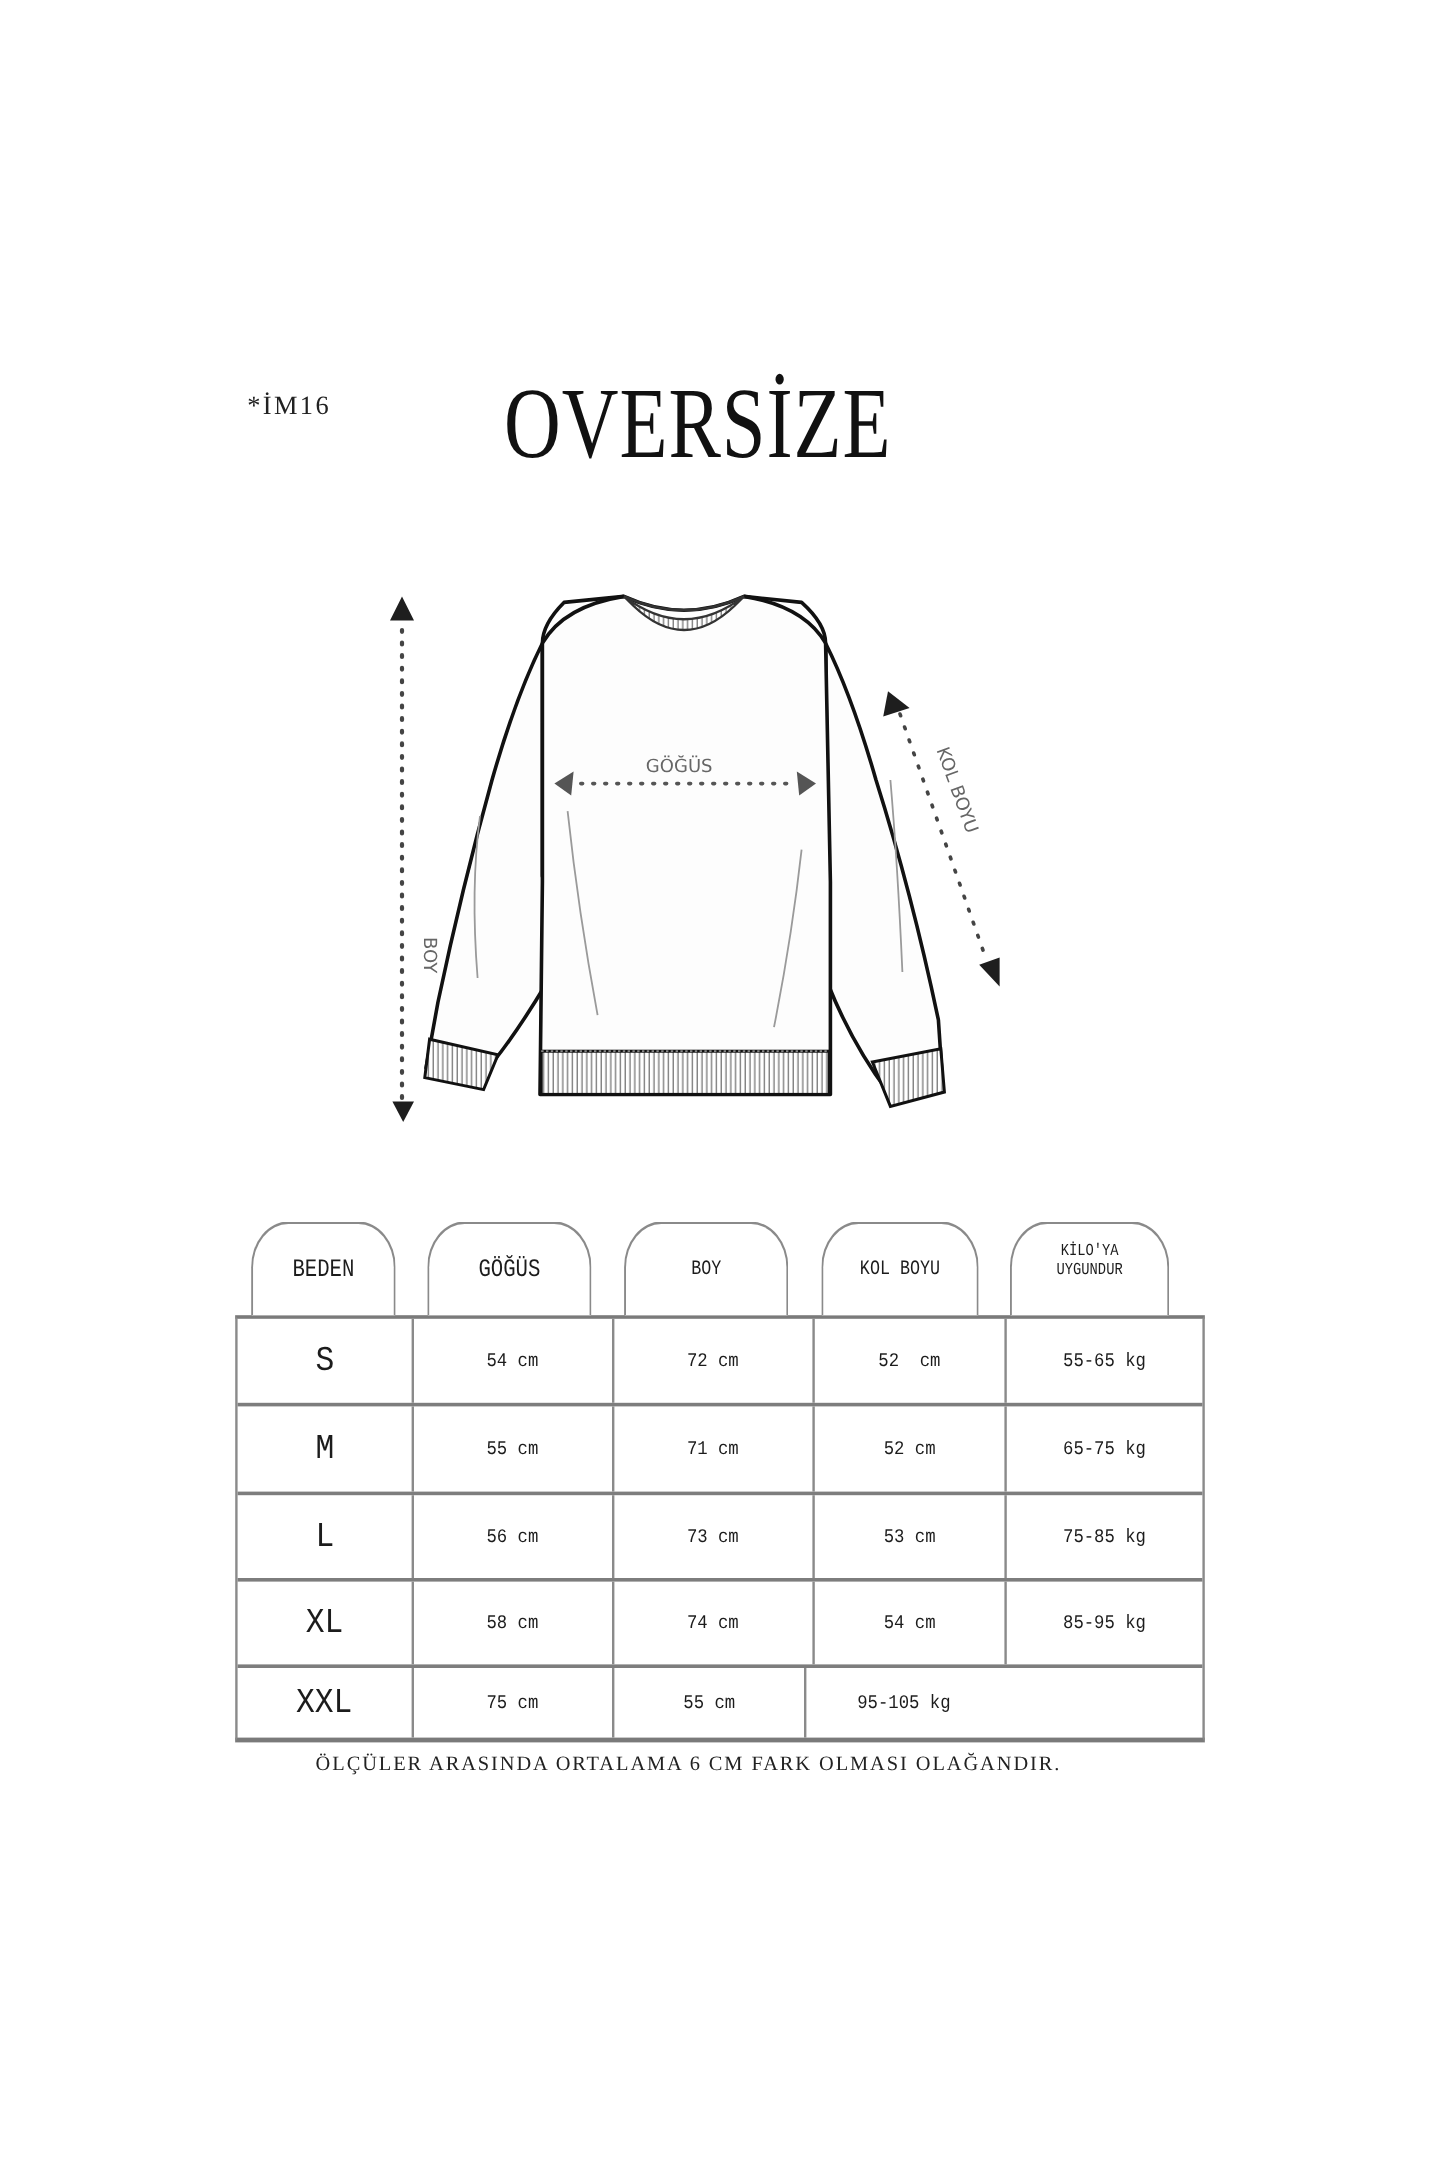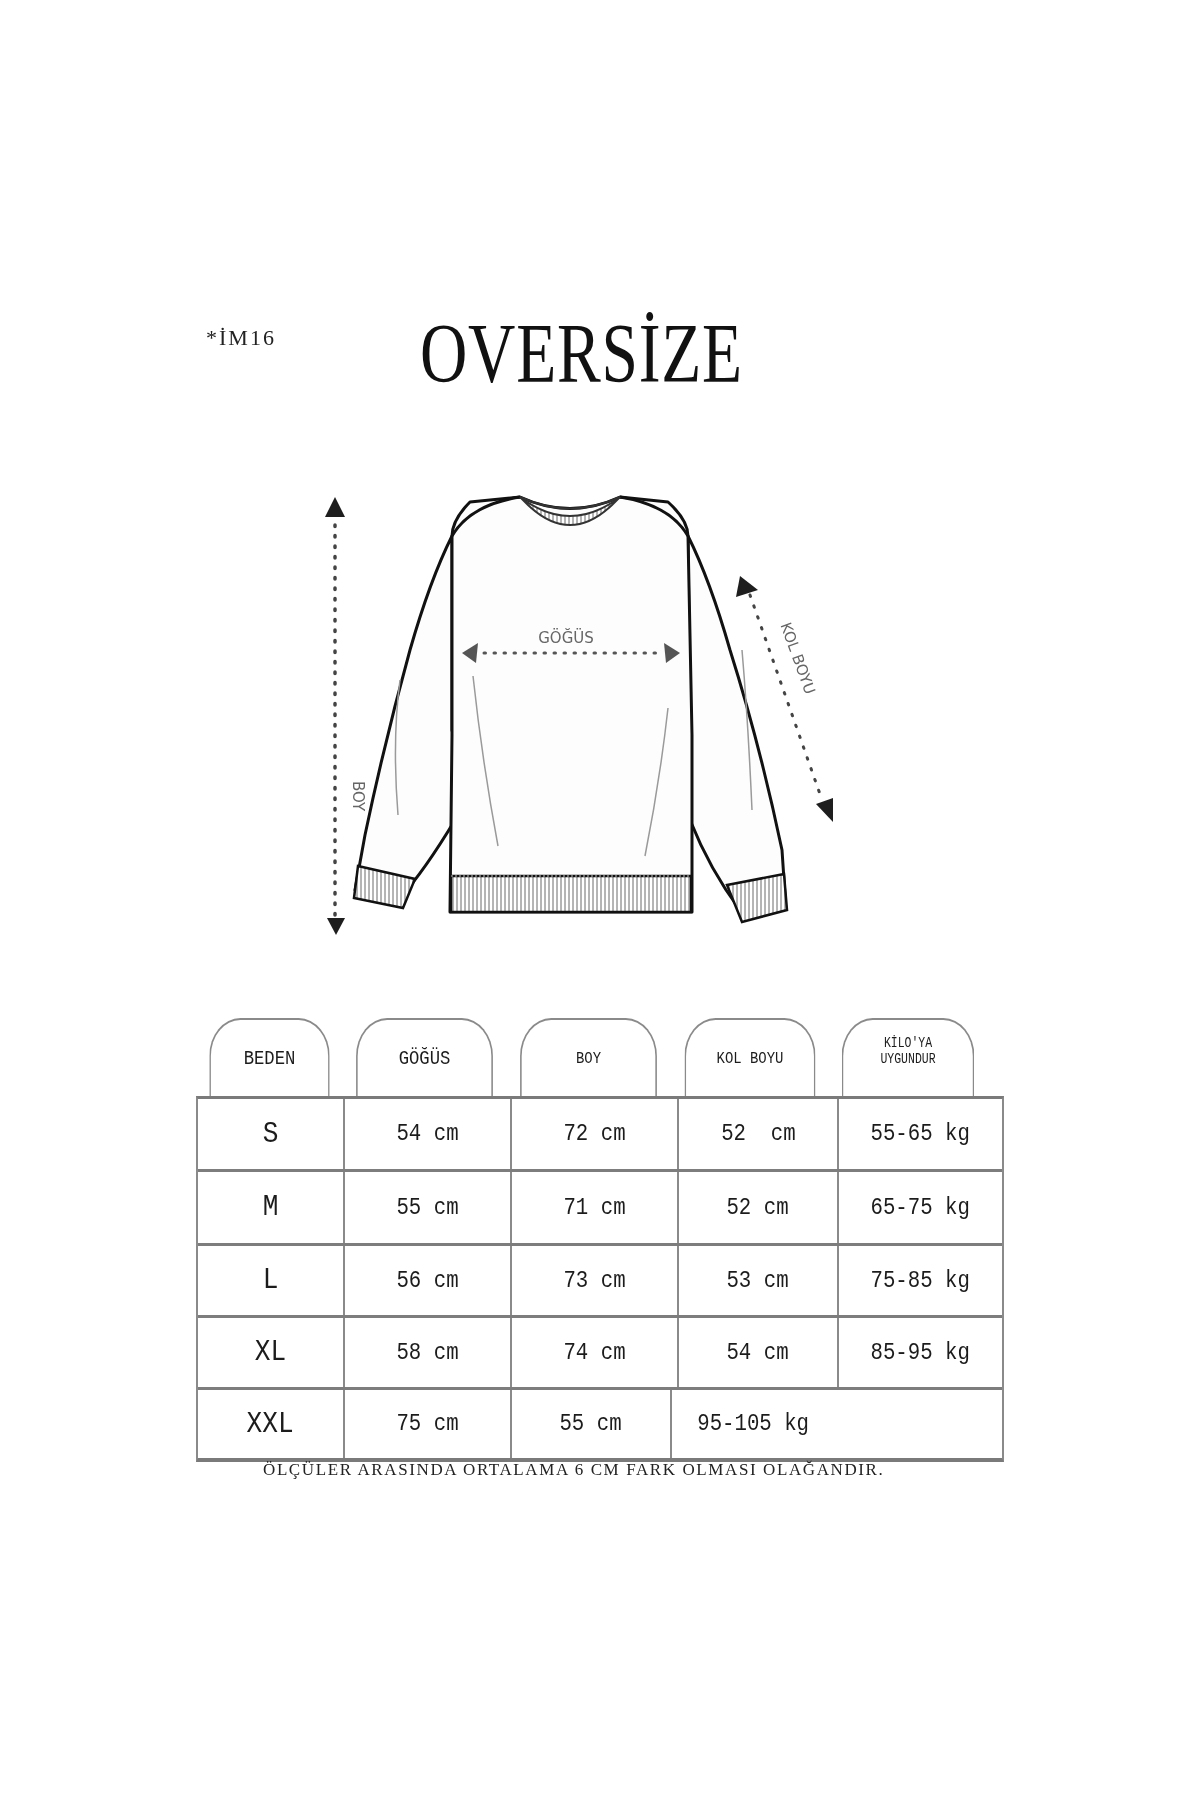--- a/index.html
+++ b/index.html
@@ -94,21 +94,21 @@
       border-bottom: 3px solid #7d7d7d;
     }
     .row:last-child {
       border-bottom: none;
     }
     .cell {
       box-sizing: border-box;
       display: flex;
       align-items: center;
       justify-content: center;
-      font-size: 23px;
+      font-size: 16px;
       color: #1c1c1c;
       border-right: 2.5px solid #8a8a8a;
     }
     .cell:last-child { border-right: none; }
     .cell.size {
       font-size: 29px;
     }
     .cell span {
       display: inline-block;
       transform: scaleX(0.9);
@@ -270,21 +270,21 @@
       <div class="cell c3">
           <span>74 cm</span>
         </div>
       <div class="cell c4">
           <span>54 cm</span>
         </div>
       <div class="cell c5">
           <span>85-95 kg</span>
         </div>
     </div>
-    <div class="row" style="height:68px;">
+    <div class="row" style="height:58px;">
       <div class="cell c1 size">
           <span>XXL</span>
         </div>
       <div class="cell c3">
           <span>75 cm</span>
         </div>
       <div class="cell c4">
           <span>55 cm</span>
         </div>
       <div class="cell c5">

